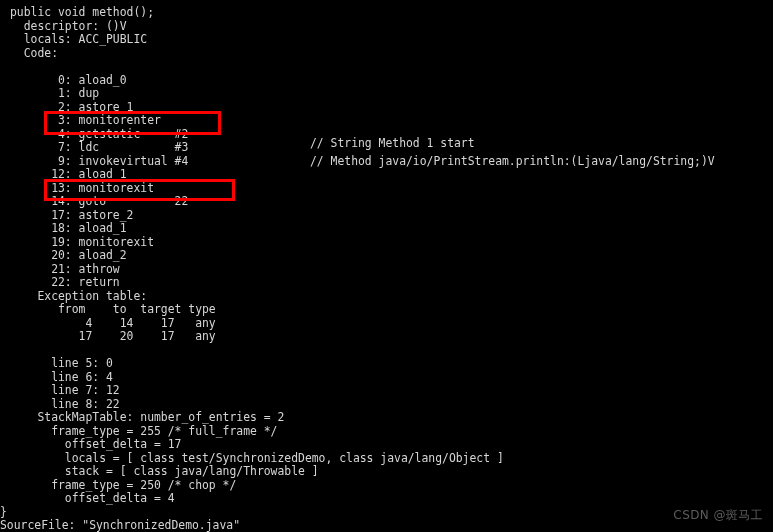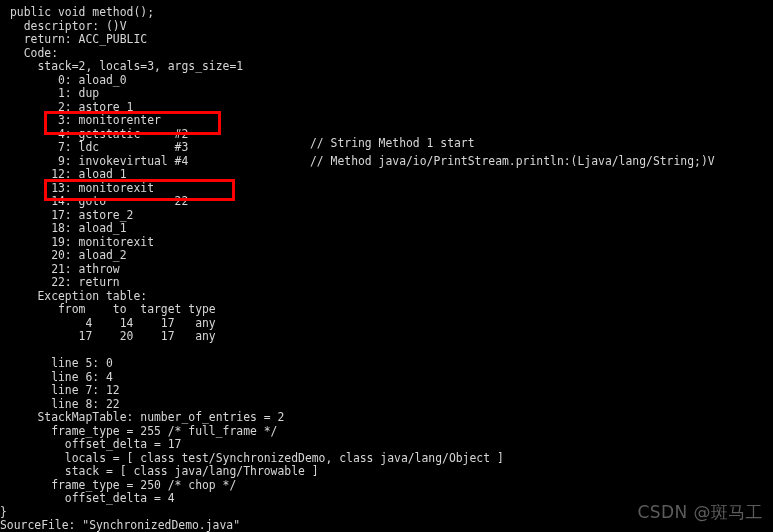--- a/index.html
+++ b/index.html
@@ -58,21 +58,21 @@
     background: transparent;
     pointer-events: none;
   }
   
   #watermark {
     position: absolute;
     right: 10px;
     bottom: 8px;
     color: #5c5c5c;
     font-family: "DejaVu Sans", "Liberation Sans", sans-serif;
-    font-size: 17px;
+    font-size: 12px;
     letter-spacing: 0.4px;
     white-space: pre;
   }
   
   .clipped-bottom {
     position: absolute;
     left: 0px;
     white-space: pre;
     color: #d6d6d6;
     height: 13.55px;
@@ -82,23 +82,22 @@
 </head>
 <body>
 
 <div id="screen">
 
   <div id="code-pane">
 
     
     <div class="code-line" style="top:6px">public void method();</div>
     <div class="code-line" style="top:19.5px">  descriptor: ()V</div>
-    <div class="code-line" style="top:33px">  return: ACC_PUBLIC</div>
+    <div class="code-line" style="top:33px">  locals: ACC_PUBLIC</div>
     <div class="code-line" style="top:46.5px">  Code:</div>
-    <div class="code-line" style="top:60px">    stack=2, locals=3, args_size=1</div>
     <div class="code-line" style="top:73.5px">       0: aload_0</div>
     <div class="code-line" style="top:87px">       1: dup</div>
     <div class="code-line" style="top:100.5px">       2: astore_1</div>
     <div class="code-line" style="top:114px">       3: monitorenter</div>
     <div class="code-line" style="top:127.5px">       4: getstatic     #2</div>
     <div class="code-line" style="top:141px">       7: ldc           #3</div>
     <div class="code-line" style="top:154.5px">       9: invokevirtual #4</div>
     <div class="code-line" style="top:168px">      12: aload_1</div>
     <div class="code-line" style="top:181.5px">      13: monitorexit</div>
     <div class="code-line" style="top:195px">      14: goto          22</div>

